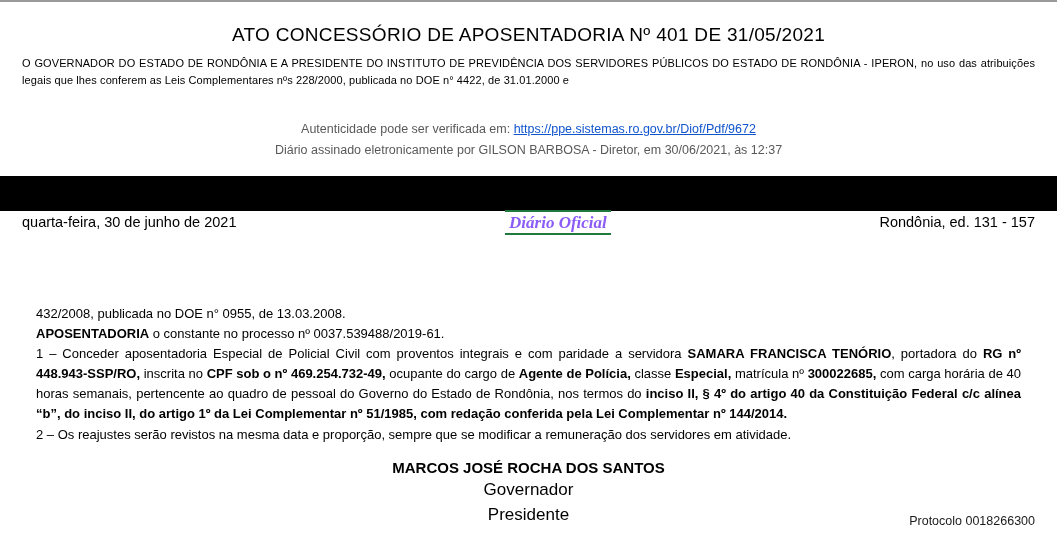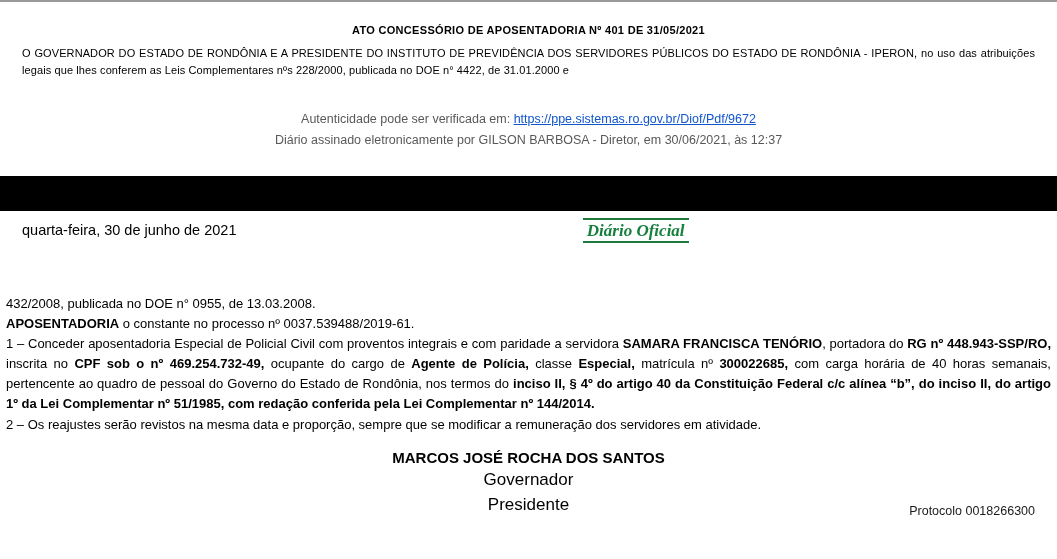--- a/index.html
+++ b/index.html
@@ -36,22 +36,22 @@
   .doc-top {
     position: absolute;
     top: 2px;
     left: 0;
     width: 1057px;
     padding: 0 22px;
   }
 
   .act-title {
     text-align: center;
-    font-size: 11px;
-    font-weight: bold;
+    font-size: 19px;
+    font-weight: normal;
     letter-spacing: .3px;
     margin-top: 22px;
   }
 
   .act-body {
     margin-top: 9px;
     font-size: 11px;
     line-height: 1.55;
     text-align: justify;
     letter-spacing: .1px;
@@ -75,21 +75,21 @@
     top: 176px;
     left: 0;
     width: 1057px;
     height: 35px;
     background: #000000;
   }
 
   
   .masthead {
     position: absolute;
-    top: 218px;
+    top: 210px;
     left: 0;
     width: 1057px;
     height: 40px;
     padding: 0 22px;
   }
   .masthead-row {
     display: flex;
     align-items: center;
     justify-content: space-between;
     font-size: 14.5px;
@@ -98,34 +98,34 @@
   .masthead-center {
     flex: 1;
     text-align: center;
   }
   .do-logo {
     display: inline-block;
     font-family: "Liberation Serif", serif;
     font-style: italic;
     font-weight: bold;
     font-size: 17px;
-    color: #15803d;
+    color: #8b5cf6;
     border-top: 2px solid #1f7a3d;
     border-bottom: 2px solid #1f7a3d;
     padding: 1px 4px 0 4px;
     line-height: 1.15;
   }
 
   
   .doc-body {
     position: absolute;
-    top: 294px;
-    left: 0;
-    width: 1057px;
-    padding: 0 6px;
+    top: 304px;
+    left: 0;
+    width: 1057px;
+    padding: 0 36px;
     font-size: 13px;
     line-height: 1.48;
   }
   .doc-body p {
     margin: 0 0 2px 0;
     text-align: justify;
   }
   .doc-body p.tight { margin-bottom: 1px; }
   .doc-body b { font-weight: bold; }
   .resolvem { font-weight: bold; margin-top: 2px; }
@@ -170,20 +170,21 @@
   </div>
 
   <div class="black-band"></div>
 
   <div class="masthead">
     <div class="masthead-row">
       <div class="masthead-left">quarta-feira, 30 de junho de 2021</div>
       <div class="masthead-center">
         <span class="do-logo">Diário Oficial</span>
       </div>
+      <div class="masthead-right">Rondônia, ed. 131 - 157</div>
     </div>
   </div>
 
   <div class="doc-body">
 
     <p class="tight">432/2008, publicada no DOE n° 0955, de 13.03.2008.</p>
 
     <p class="tight">
       <b>APOSENTADORIA</b><span> o constante no processo nº 0037.539488/2019-61.</span>
     </p>

